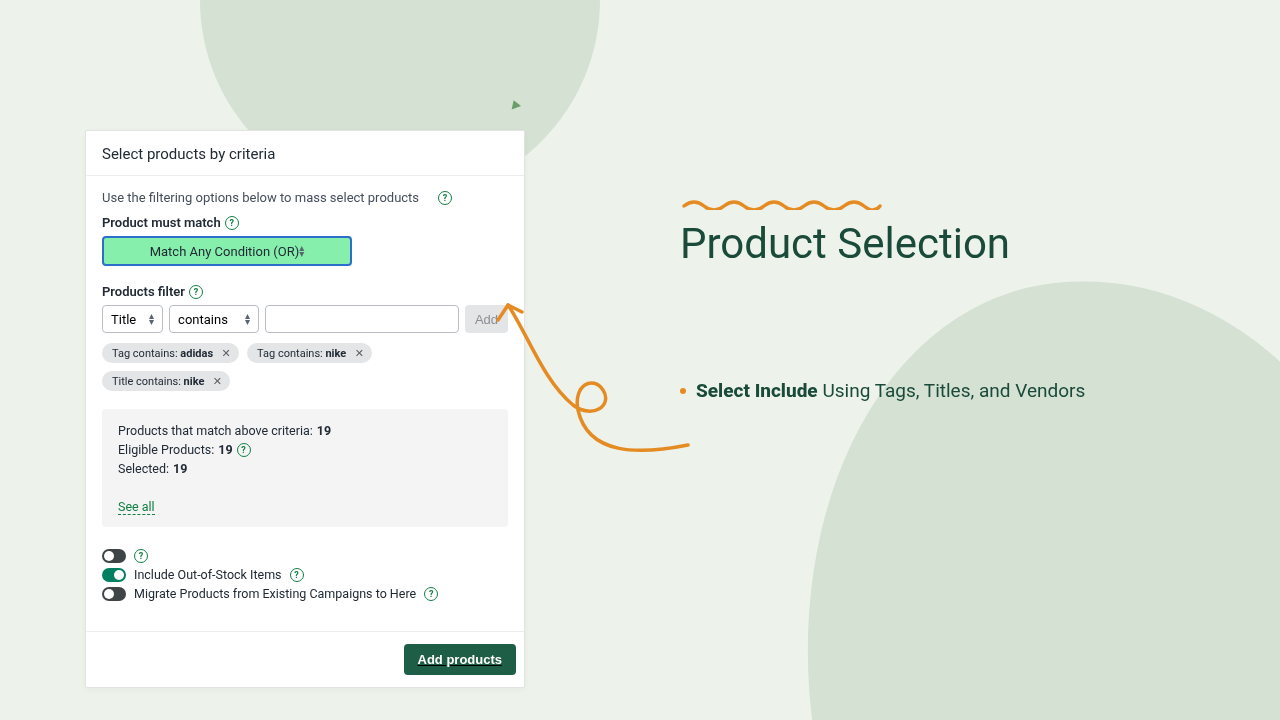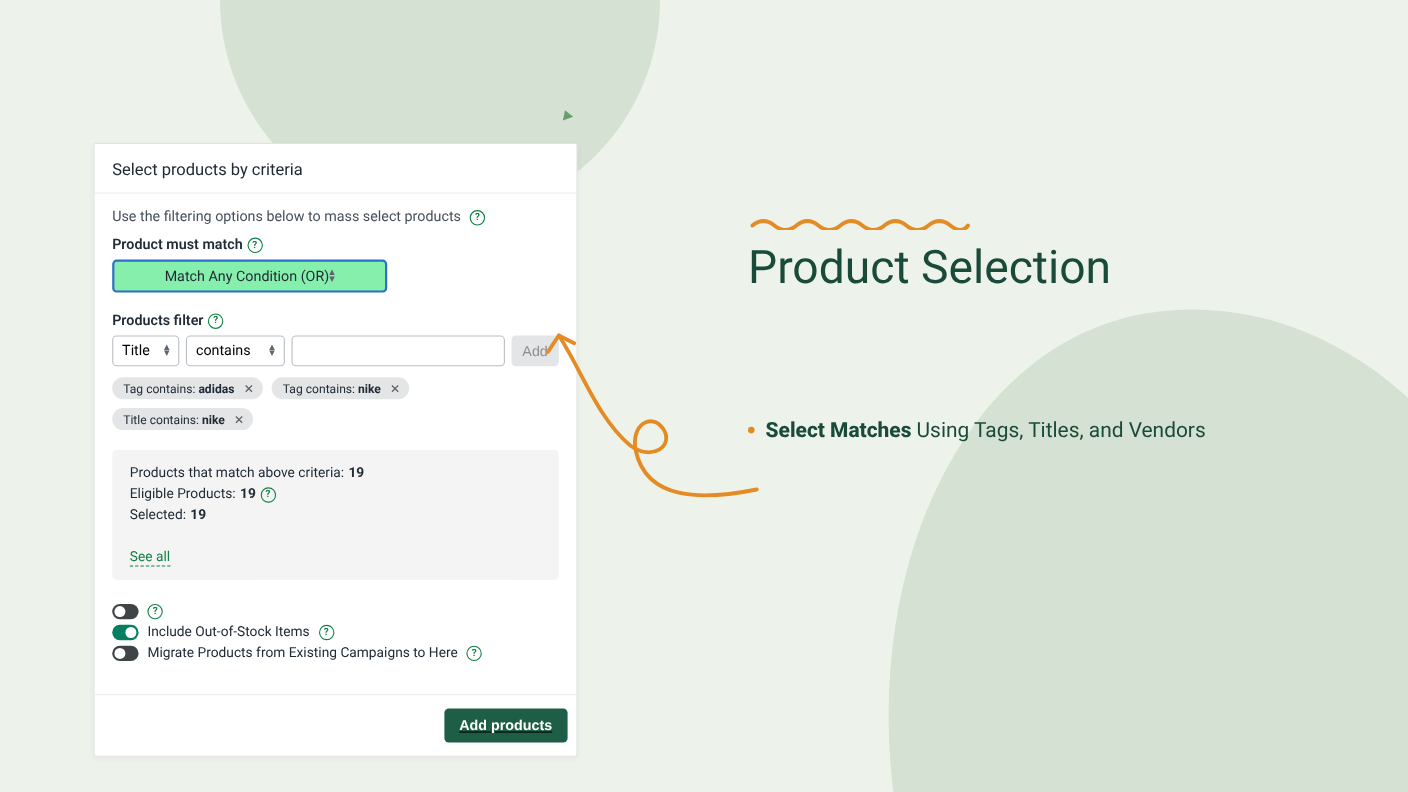--- a/index.html
+++ b/index.html
@@ -34,21 +34,21 @@
   border-radius: 2px;
   box-shadow: 0 2px 6px rgba(0,0,0,.04);
 }
 .card-header {
   padding: 14px 16px 12px;
   font-size: 15px;
   color: #212b36;
   border-bottom: 1px solid #eee;
 }
 .card-body { padding: 14px 16px 16px; }
-.subtext { font-size: 13px; color: #454f5b; display: flex; align-items: center; gap: 8px; margin-bottom: 10px; }
+.subtext { font-size: 13px; color: #454f5b; display: flex; align-items: center; gap: 19px; margin-bottom: 10px; }
 .label { font-size: 13px; font-weight: 600; color: #212b36; display: flex; align-items: center; gap: 4px; margin-bottom: 6px; }
 .help-icon {
   display: inline-flex; align-items: center; justify-content: center;
   width: 14px; height: 14px;
   border: 1.5px solid #108043; border-radius: 50%;
   color: #108043; font-size: 9px; font-weight: 700;
   cursor: pointer;
 }
 .select {
   width: 250px; height: 30px;
@@ -268,15 +268,15 @@
 
 <div class="right-panel">
   <div class="heading">
     <svg class="squiggle" viewBox="0 0 200 14">
       <path d="M2 10 Q 12 2, 22 10 T 42 10 T 62 10 T 82 10 T 102 10 T 122 10 T 142 10 T 162 10 T 182 10 T 198 10" stroke="#e58b24" stroke-width="3.5" fill="none" stroke-linecap="round"></path>
     </svg>
     <div class="light">Product Selection</div>
   </div>
   <div class="bullet-row">
     <div class="bullet-dot"></div>
-    <div><strong>Select Matches</strong><span> Using Tags, Titles, and Vendors</span></div>
+    <div><strong>Select Include</strong><span> Using Tags, Titles, and Vendors</span></div>
   </div>
 </div>
 
 </body></html>

